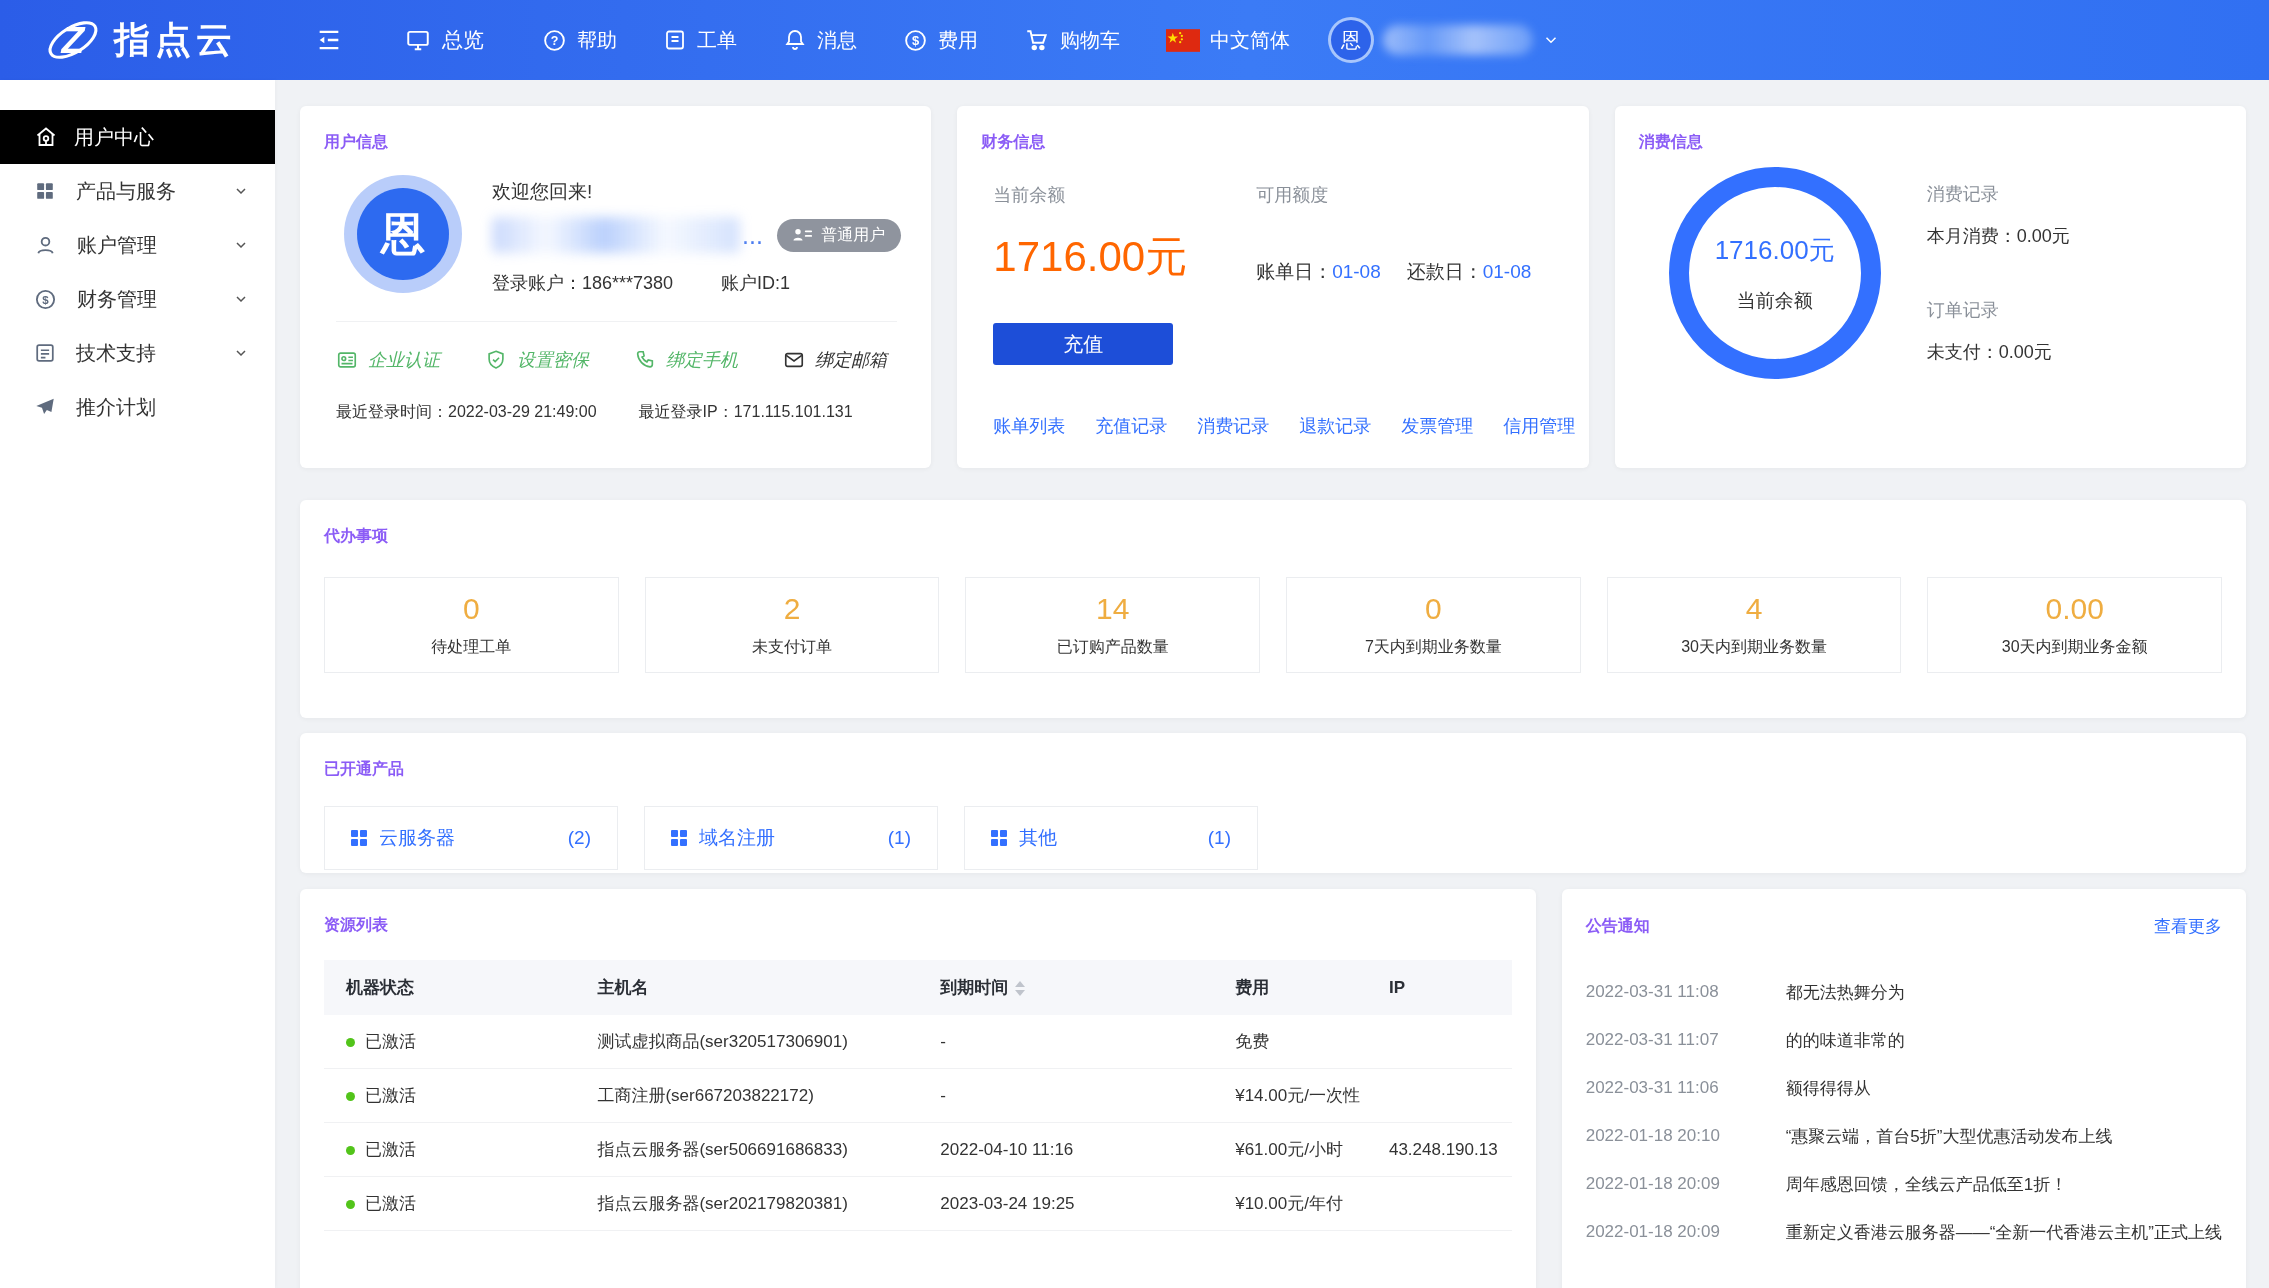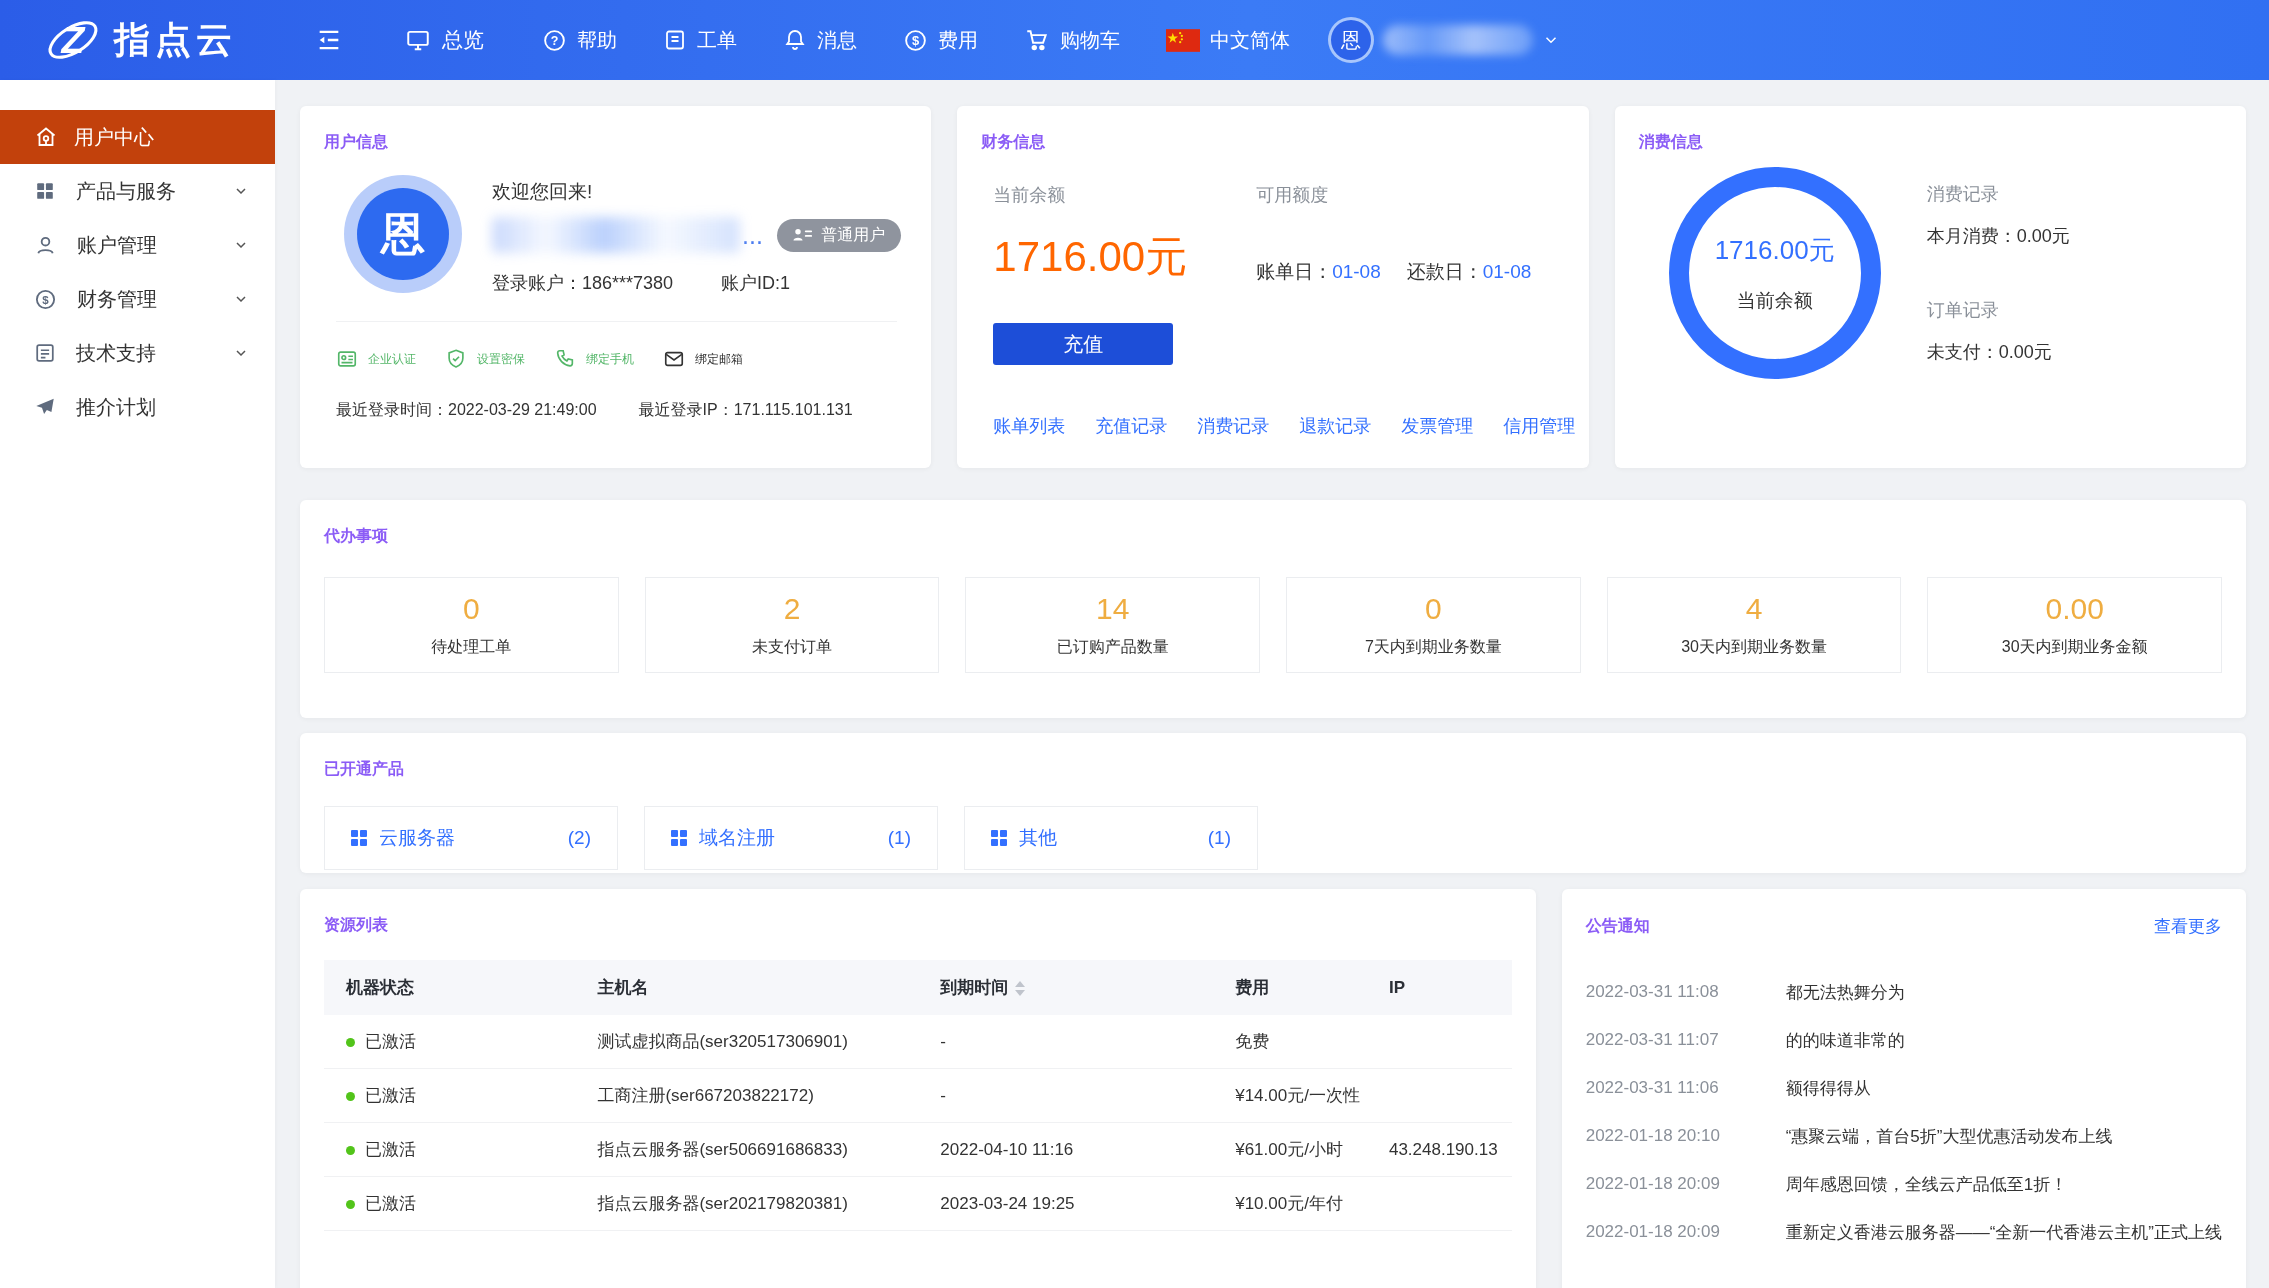--- a/index.html
+++ b/index.html
@@ -25,21 +25,21 @@
     border:3px solid rgba(190,215,255,.85); display:flex; align-items:center; justify-content:center; font-size:20px; }
   .name-blur-sm { width:150px; height:30px; border-radius:15px; filter:blur(5px);
     background:linear-gradient(90deg,rgba(255,255,255,.5),rgba(205,228,255,.3) 30%,rgba(255,255,255,.55) 60%,rgba(200,225,255,.35)); }
 
   
   .layout { display:flex; height:1208px; }
   .sidebar { width:275px; background:#fff; padding-top:30px; flex-shrink:0; box-shadow:1px 0 4px rgba(0,0,0,.03); }
   .side-item { height:54px; display:flex; align-items:center; gap:20px; padding:0 26px 0 34px;
     font-size:20px; color:#333; cursor:pointer; margin-bottom:0; }
   .side-item .s-icon { color:#5f6b7e; }
-  .side-item.active { background:#c2410c; color:#fff;gap:16px; }
+  .side-item.active { background:#000000; color:#fff;gap:16px; }
   .side-item.active .s-icon { color:#fff; }
   .side-chevron { margin-left:auto; color:#555; }
 
   .main { flex:1; padding:26px 23px 0 25px; overflow:hidden; }
   .grid3 { display:grid; grid-template-columns:repeat(3,1fr); gap:26px; }
   .card { background:#fff; border-radius:6px; box-shadow:0 1px 5px rgba(31,35,41,.05); padding:26px 24px; }
   .card-title { font-size:16px; font-weight:700; color:#8b5cf6; }
   .row1 .card { height:362px; position:relative; }
 
   
@@ -51,21 +51,21 @@
   .user-info { flex:1; padding-top:4px; }
   .welcome { font-size:19px; color:#333; }
   .name-row { display:flex; align-items:center; margin-top:12px; }
   .name-blur-lg { width:248px; height:36px; border-radius:5px; filter:blur(6px);
     background:linear-gradient(90deg,rgba(150,180,250,.5) 0%,rgba(222,233,255,.3) 22%,rgba(130,170,250,.55) 45%,rgba(228,238,255,.35) 70%,rgba(160,190,250,.45) 100%); }
   .name-suffix { color:#4a7cf0; font-size:25px; margin-left:2px; }
   .user-badge { margin-left:auto; margin-right:6px; background:#8f949e; color:#fff; height:33px;
     border-radius:17px; padding:0 16px; display:flex; align-items:center; gap:8px; font-size:16px; }
   .account-row { margin-top:18px; display:flex; gap:48px; font-size:18px; color:#333; }
   .verify-row { margin:26px 10px 0 12px; padding-top:26px; border-top:1px solid #f0f1f3;
-    display:flex; gap:29px; font-size:12px; }
+    display:flex; gap:45px; font-size:18px;font-style:italic; }
   .verify-item { display:flex; align-items:center; gap:10px; color:#53b668; cursor:pointer; white-space:nowrap; }
   .verify-item.dark { color:#333; }
   .lastlogin-row { margin:30px 10px 0 12px; display:flex; gap:42px; font-size:16px; color:#333; white-space:nowrap; }
 
   
   .fin-cols { display:flex; margin-top:30px; padding-left:12px; }
   .fin-left { width:46%; } .fin-right { flex:1; }
   .fin-label { color:#8a9099; font-size:18px; }
   .fin-balance { color:#ff6600; font-size:42px; margin-top:22px; }
   .fin-credit-row { display:flex; align-items:baseline; gap:14px; margin-top:22px; }

